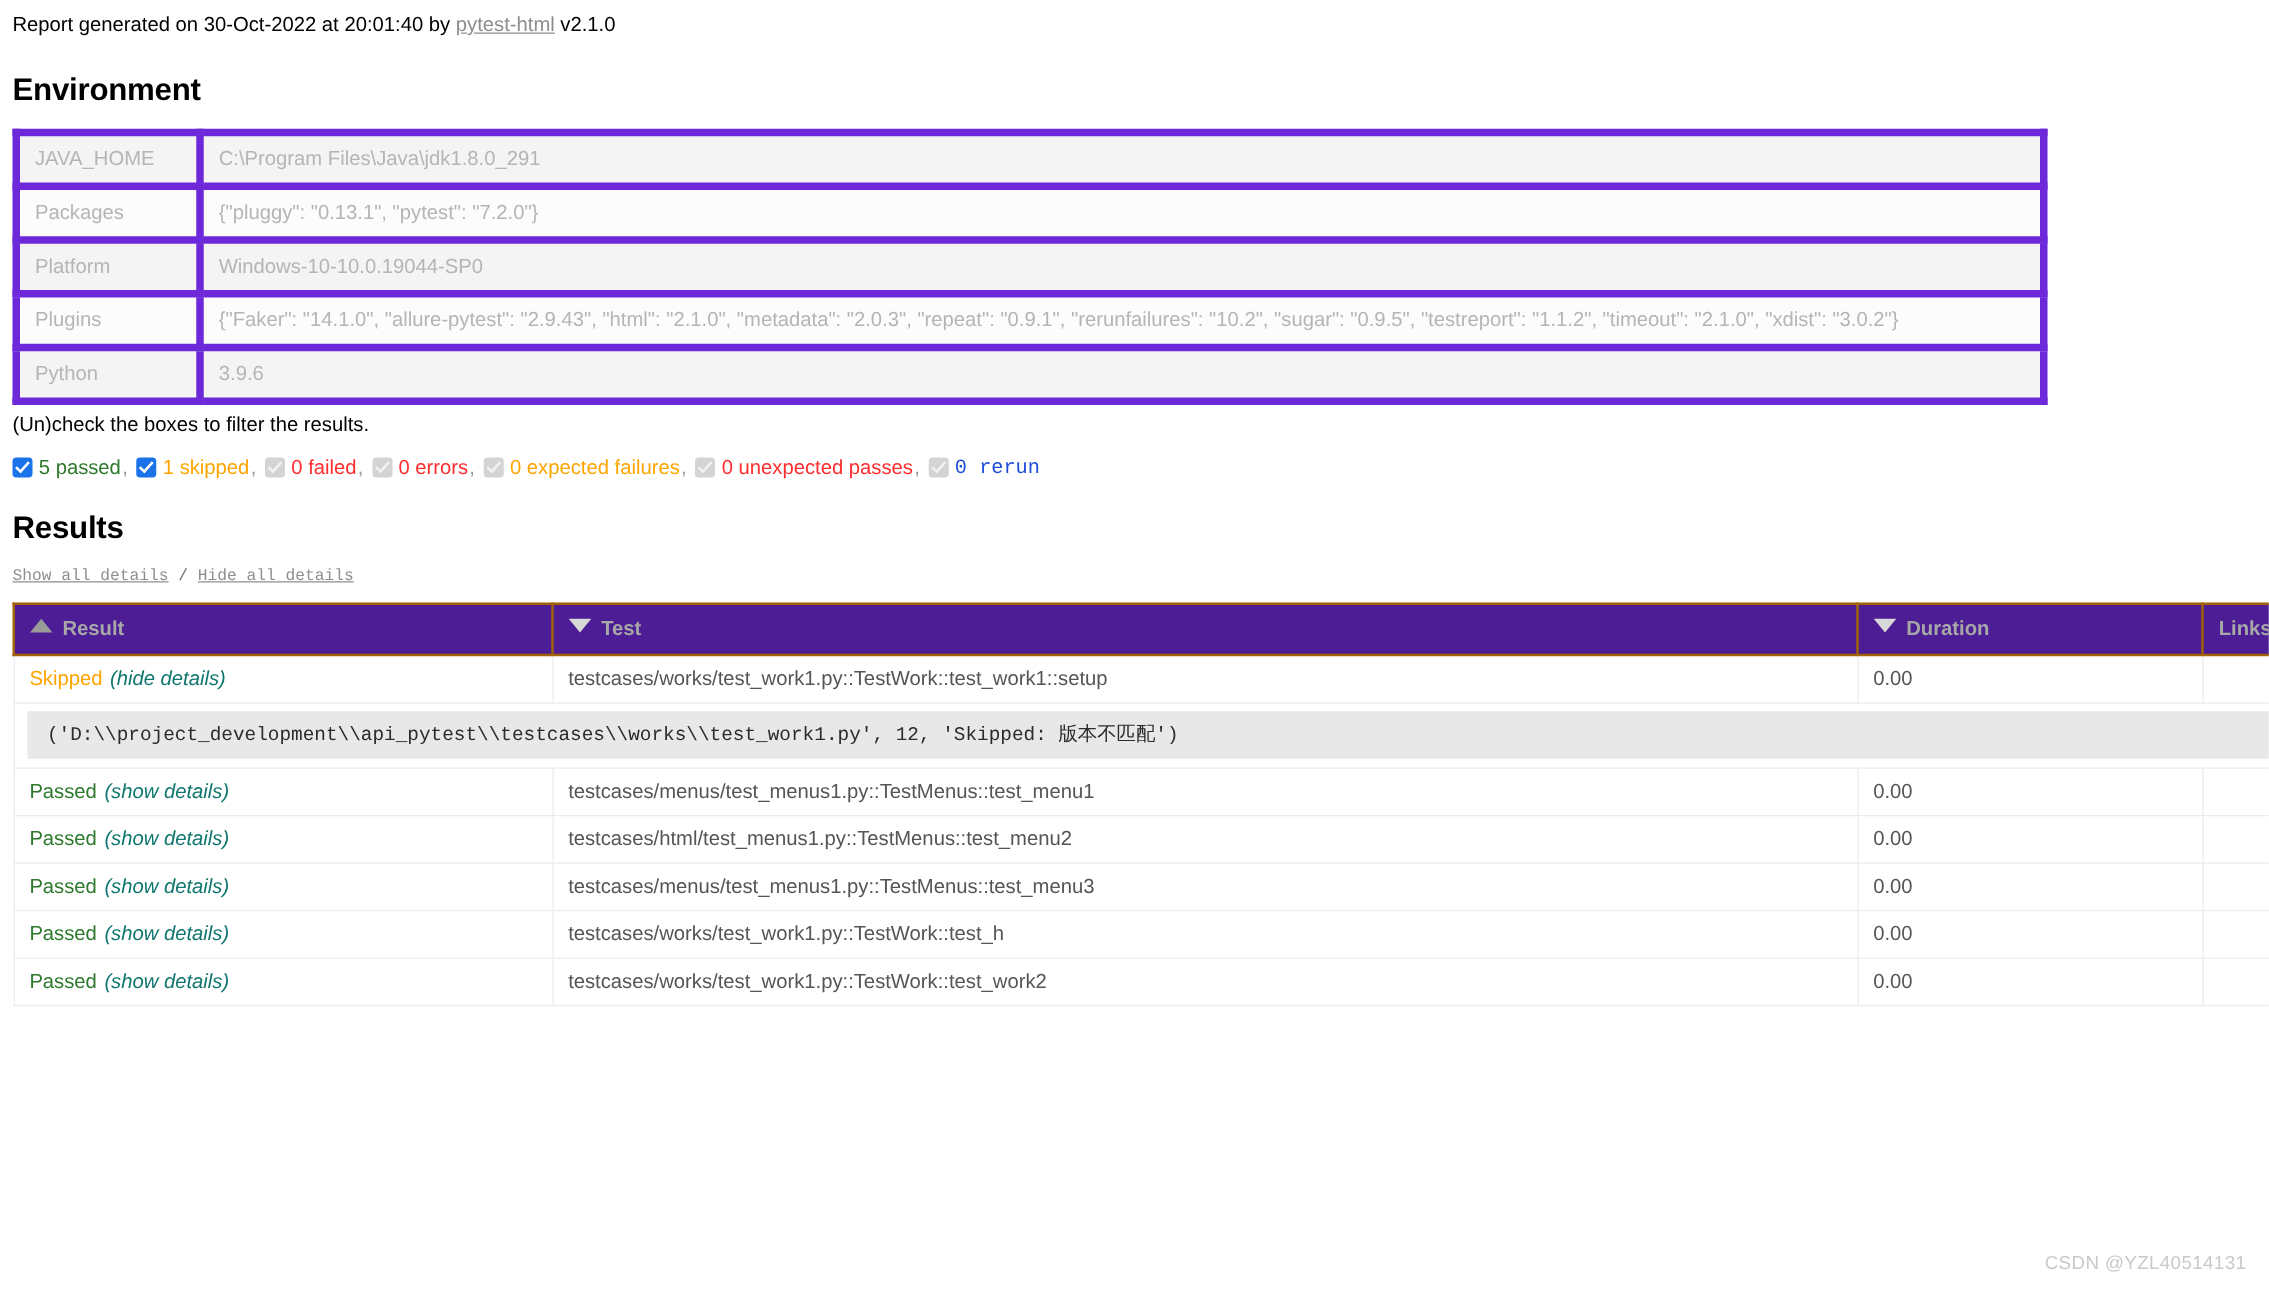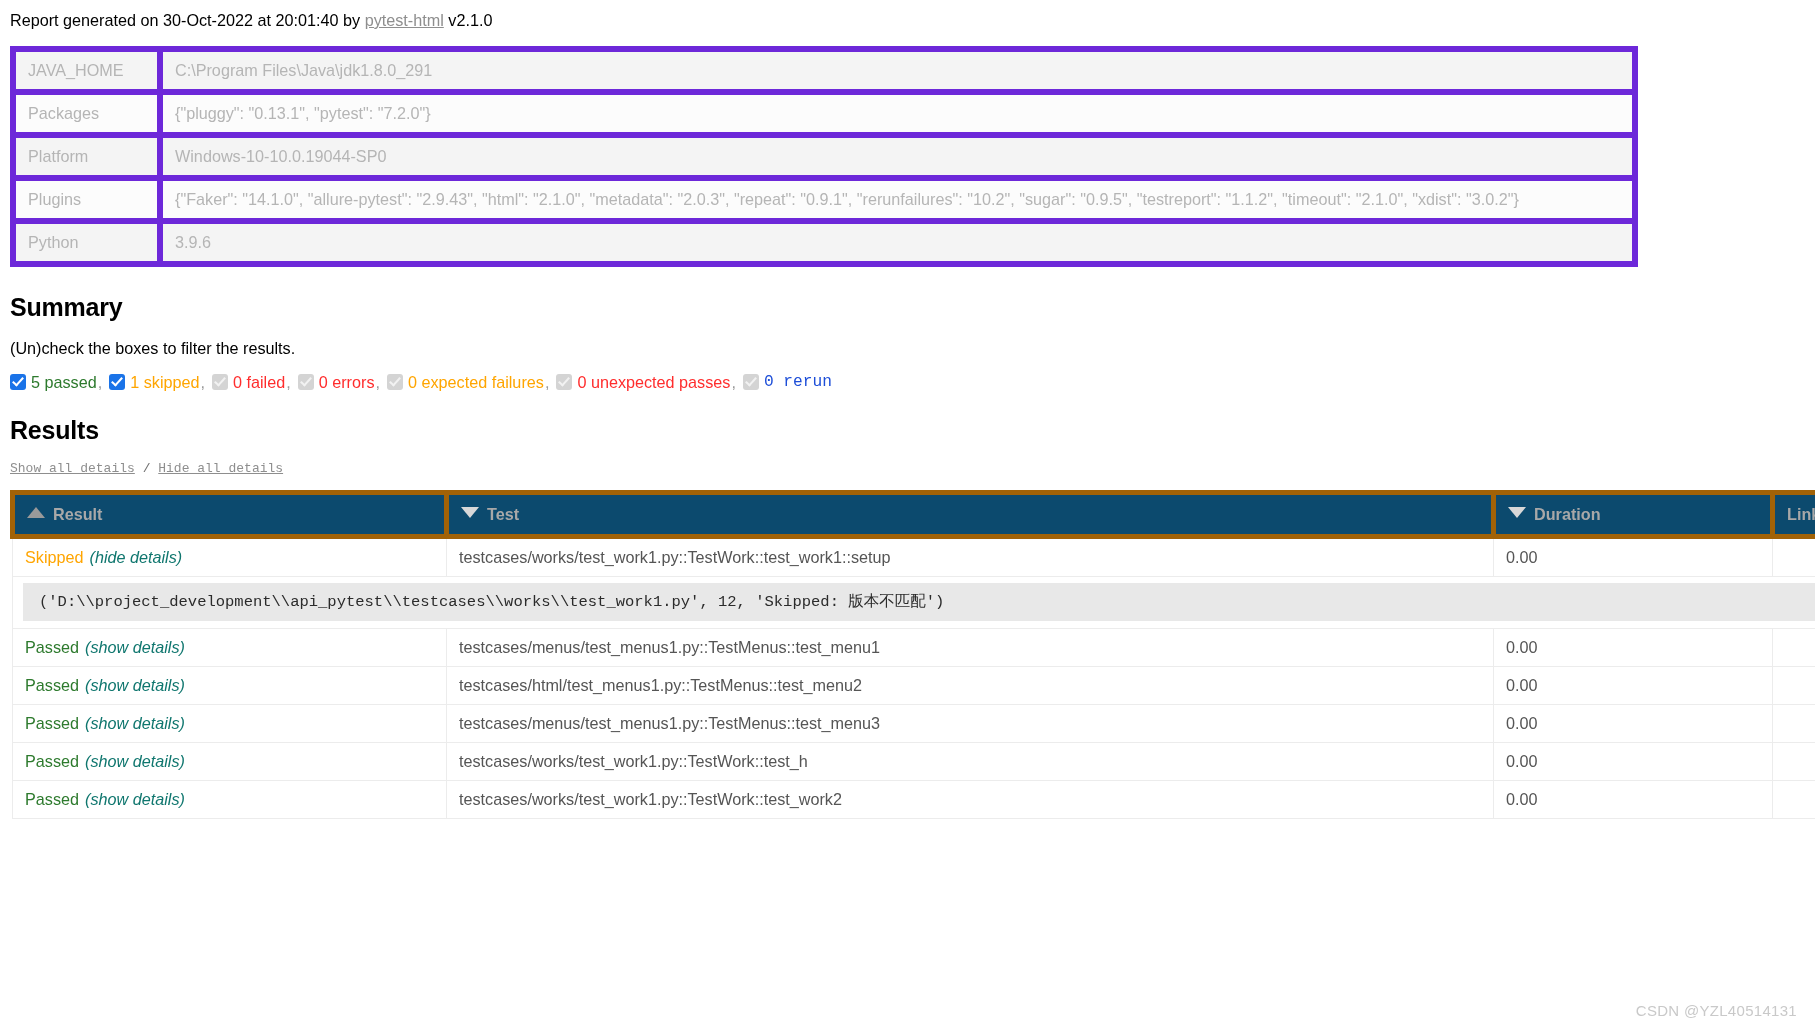--- a/index.html
+++ b/index.html
@@ -132,22 +132,22 @@
     border-collapse: collapse;
     width: 1795px;
     table-layout: fixed;
   }
   table.results th {
     text-align: left;
     font-size: 16.2px;
     font-weight: bold;
     color: #a8a8a8;
     padding: 10px 12px 10px 12px;
-    border: 5px solid #a16207;
-    background: #0c4a6e;
+    border: 2px solid #a16207;
+    background: #4c1d95;
     white-space: nowrap;
   }
   table.results td {
     border: 1px solid #ececec;
     padding: 9px 12px;
     font-size: 16.2px;
     color: #555555;
     vertical-align: middle;
     white-space: nowrap;
     overflow: hidden;
@@ -229,20 +229,21 @@
   <p>
     <span>Report generated on</span>
     <span>30-Oct-2022</span>
     <span>at</span>
     <span>20:01:40</span>
     <span>by</span>
     <a class="link" href="#">pytest-html</a>
     <span>v2.1.0</span>
   </p>
 
+  <h2>Environment</h2>
 
   <table class="environment">
     <tbody>
       <tr class="odd">
         <td class="env-key">JAVA_HOME</td>
         <td>C:\Program Files\Java\jdk1.8.0_291</td>
       </tr>
       <tr class="even">
         <td class="env-key">Packages</td>
         <td>{"pluggy": "0.13.1", "pytest": "7.2.0"}</td>
@@ -255,21 +256,20 @@
         <td class="env-key">Plugins</td>
         <td>{"Faker": "14.1.0", "allure-pytest": "2.9.43", "html": "2.1.0", "metadata": "2.0.3", "repeat": "0.9.1", "rerunfailures": "10.2", "sugar": "0.9.5", "testreport": "1.1.2", "timeout": "2.1.0", "xdist": "3.0.2"}</td>
       </tr>
       <tr class="odd">
         <td class="env-key">Python</td>
         <td>3.9.6</td>
       </tr>
     </tbody>
   </table>
 
-  <h2>Summary</h2>
 
   <p>(Un)check the boxes to filter the results.</p>
 
   <div class="filters">
     <span class="filter-group">
       <span class="cb on"></span>
       <span class="f-label c-passed">5 passed</span>
         <span class="comma">,</span>
     </span>
     <span class="filter-group">

